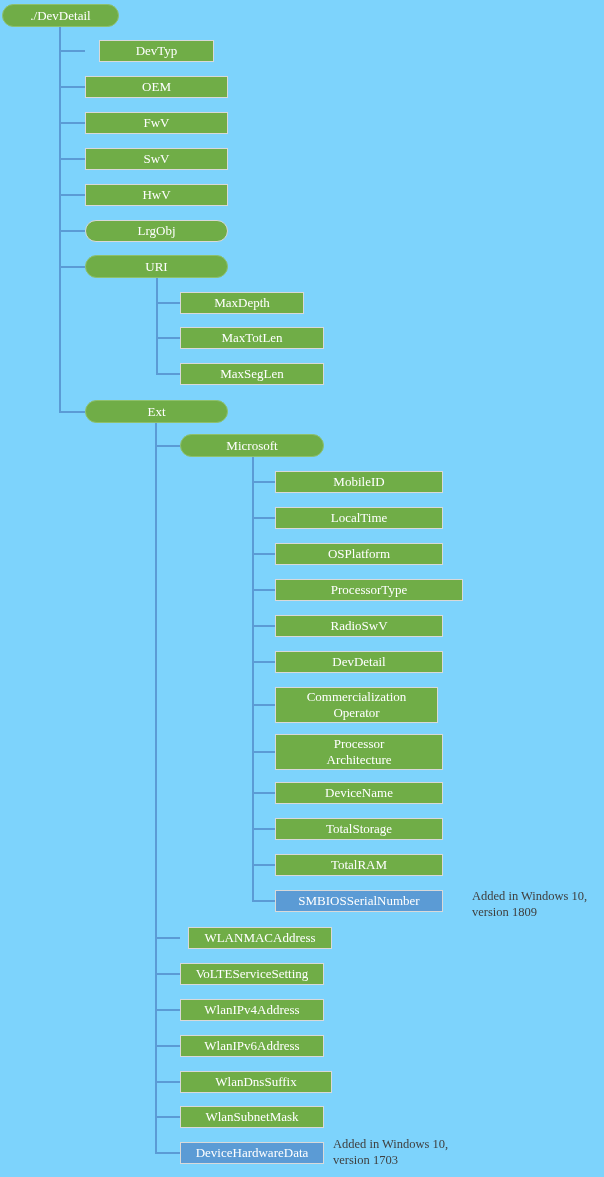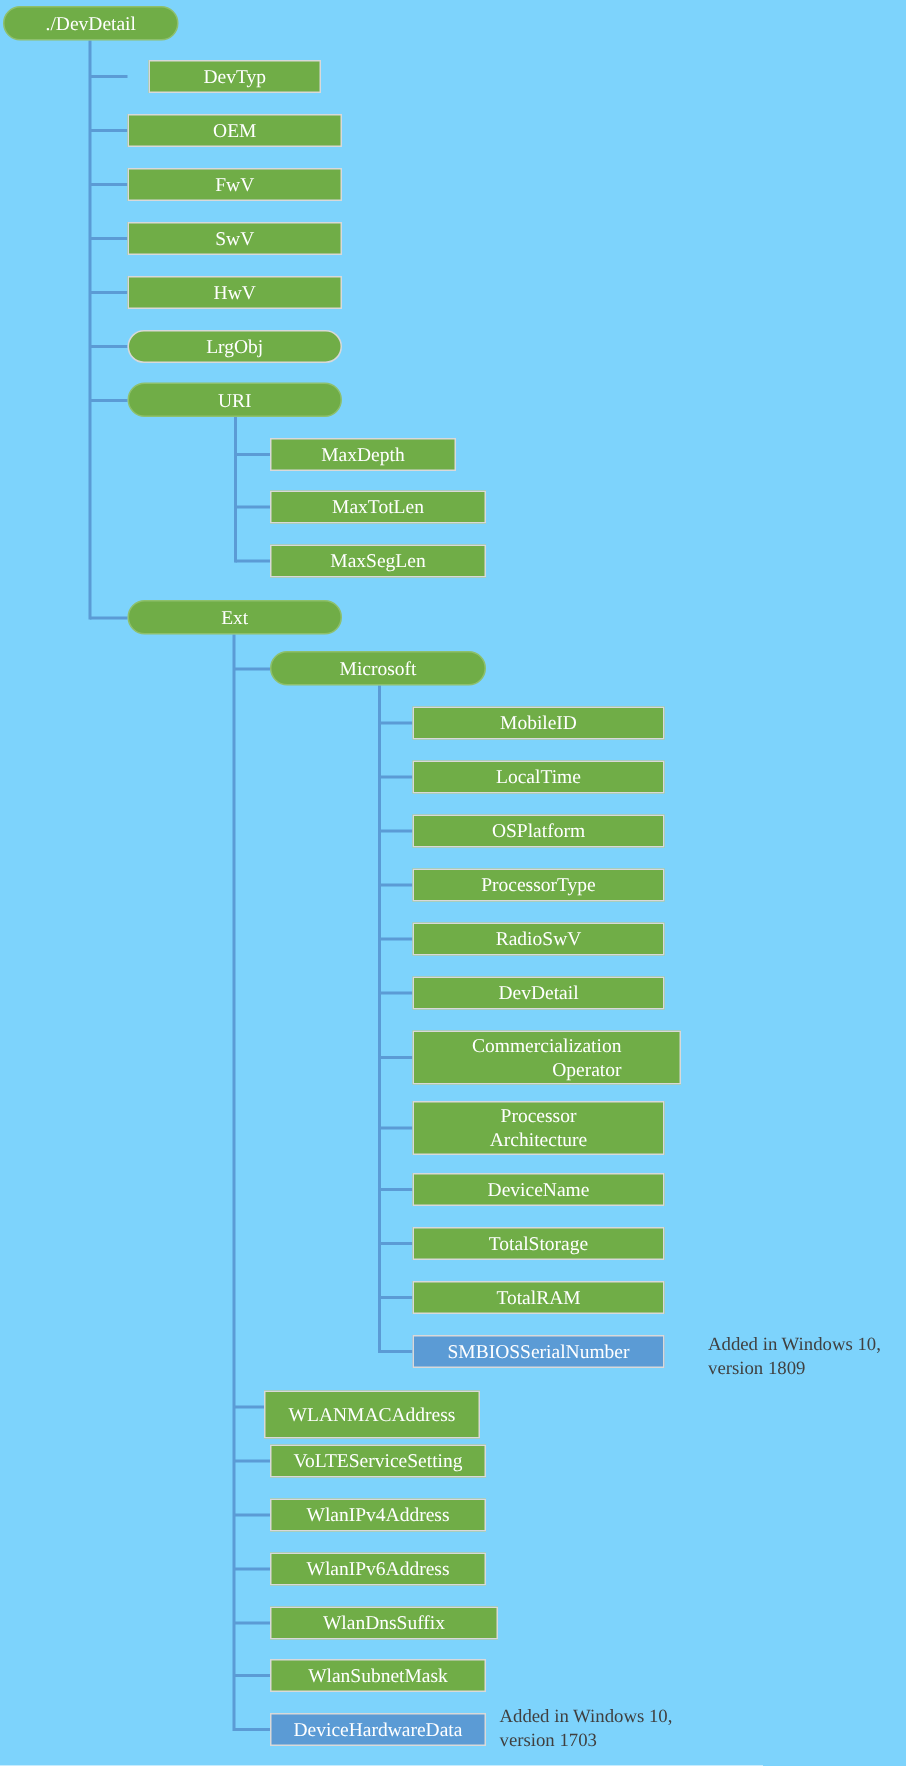--- a/index.html
+++ b/index.html
@@ -72,32 +72,32 @@
       <div class="node green" style="left: 85px; top: 220px; width: 143px; height: 22px; border-radius: 11px;">LrgObj</div>
       <div class="node green pill" style="left: 85px; top: 255px; width: 143px; height: 23px;">URI</div>
       <div class="node green" style="left: 180px; top: 292px; width: 124px; height: 22px;">MaxDepth</div>
       <div class="node green" style="left: 180px; top: 327px; width: 144px; height: 22px;">MaxTotLen</div>
       <div class="node green" style="left: 180px; top: 363px; width: 144px; height: 22px;">MaxSegLen</div>
       <div class="node green pill" style="left: 85px; top: 400px; width: 143px; height: 23px;">Ext</div>
       <div class="node green pill" style="left: 180px; top: 434px; width: 144px; height: 23px;">Microsoft</div>
       <div class="node green" style="left: 275px; top: 471px; width: 168px; height: 22px;">MobileID</div>
       <div class="node green" style="left: 275px; top: 507px; width: 168px; height: 22px;">LocalTime</div>
       <div class="node green" style="left: 275px; top: 543px; width: 168px; height: 22px;">OSPlatform</div>
-      <div class="node green" style="left: 275px; top: 579px; width: 168px; height: 22px; text-align: center;">ProcessorType</div>
+      <div class="node green" style="left: 275px; top: 579px; width: 188px; height: 22px; text-align: center;">ProcessorType</div>
       <div class="node green" style="left: 275px; top: 615px; width: 168px; height: 22px;">RadioSwV</div>
       <div class="node green" style="left: 275px; top: 651px; width: 168px; height: 22px;">DevDetail</div>
-      <div class="node green" style="left: 275px; top: 687px; width: 179px; height: 36px; text-align: right;">Commercialization
+      <div class="node green" style="left: 275px; top: 687px; width: 163px; height: 36px;">Commercialization
 Operator</div>
       <div class="node green" style="left: 275px; top: 734px; width: 168px; height: 36px;">Processor
 Architecture</div>
       <div class="node green" style="left: 275px; top: 782px; width: 168px; height: 22px;">DeviceName</div>
       <div class="node green" style="left: 275px; top: 818px; width: 168px; height: 22px;">TotalStorage</div>
       <div class="node green" style="left: 275px; top: 854px; width: 168px; height: 22px;">TotalRAM</div>
       <div class="node blue" style="left: 275px; top: 890px; width: 168px; height: 22px;">SMBIOSSerialNumber</div>
-      <div class="node green" style="left: 176px; top: 927px; width: 144px; height: 32px;">WLANMACAddress</div>
+      <div class="node green" style="left: 188px; top: 927px; width: 144px; height: 22px;">WLANMACAddress</div>
       <div class="node green" style="left: 180px; top: 963px; width: 144px; height: 22px;">VoLTEServiceSetting</div>
       <div class="node green" style="left: 180px; top: 999px; width: 144px; height: 22px;">WlanIPv4Address</div>
       <div class="node green" style="left: 180px; top: 1035px; width: 144px; height: 22px;">WlanIPv6Address</div>
       <div class="node green" style="left: 180px; top: 1071px; width: 152px; height: 22px;">WlanDnsSuffix</div>
       <div class="node green" style="left: 180px; top: 1106px; width: 144px; height: 22px;">WlanSubnetMask</div>
       <div class="node blue" style="left: 180px; top: 1142px; width: 144px; height: 22px;">DeviceHardwareData</div>
     </div>
   <div id="notes">
       <div class="note" style="left: 472px; top: 888px;">Added in Windows 10,
 version 1809</div>

